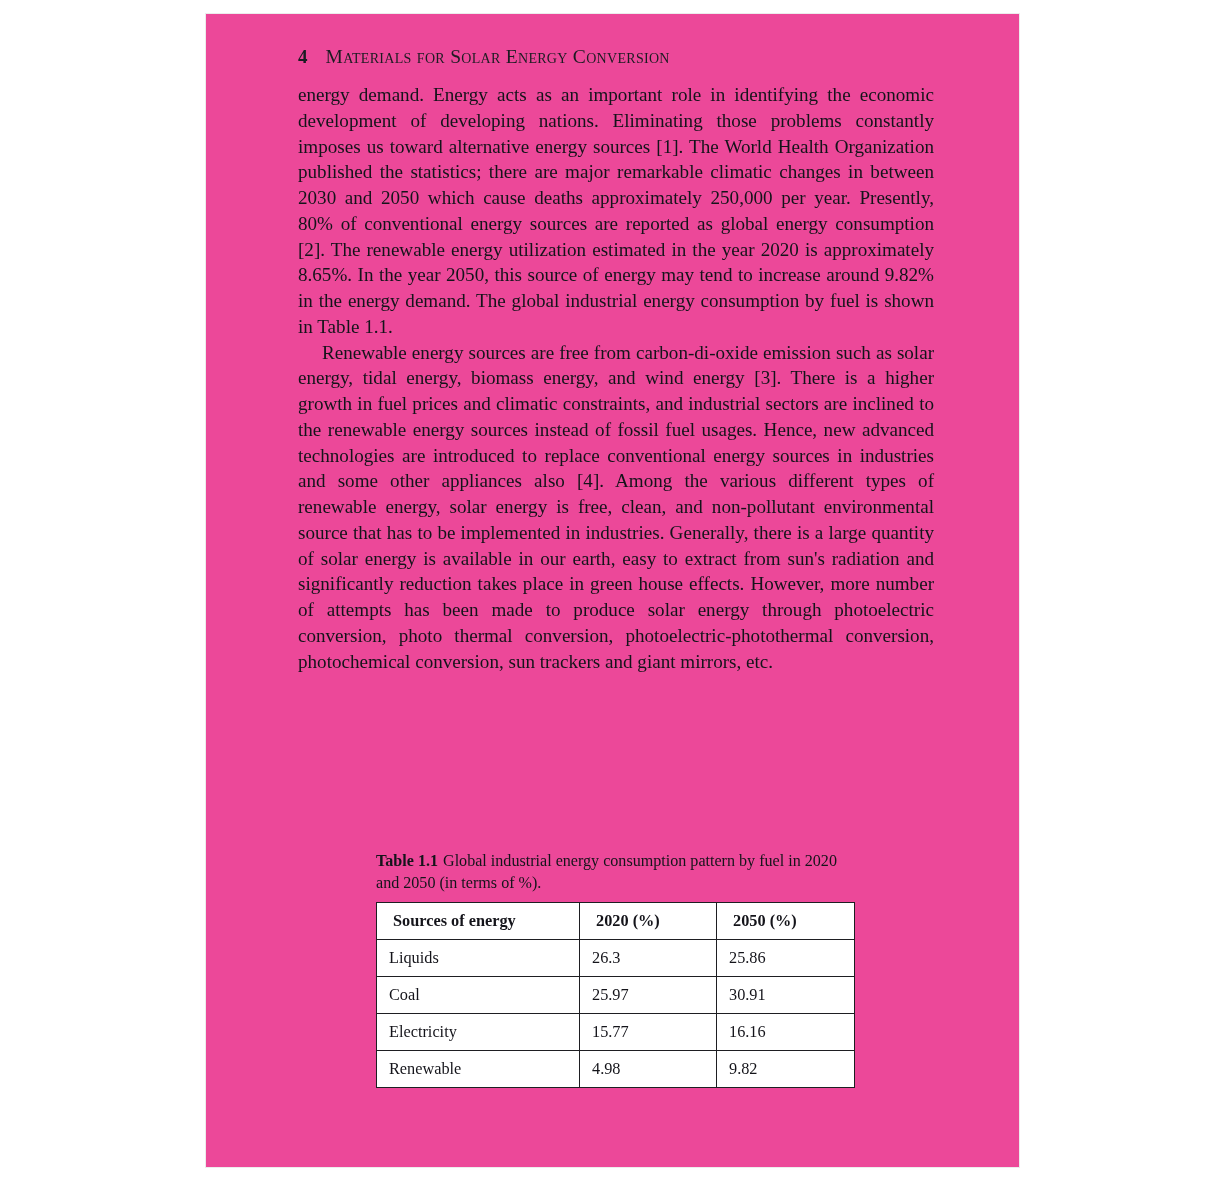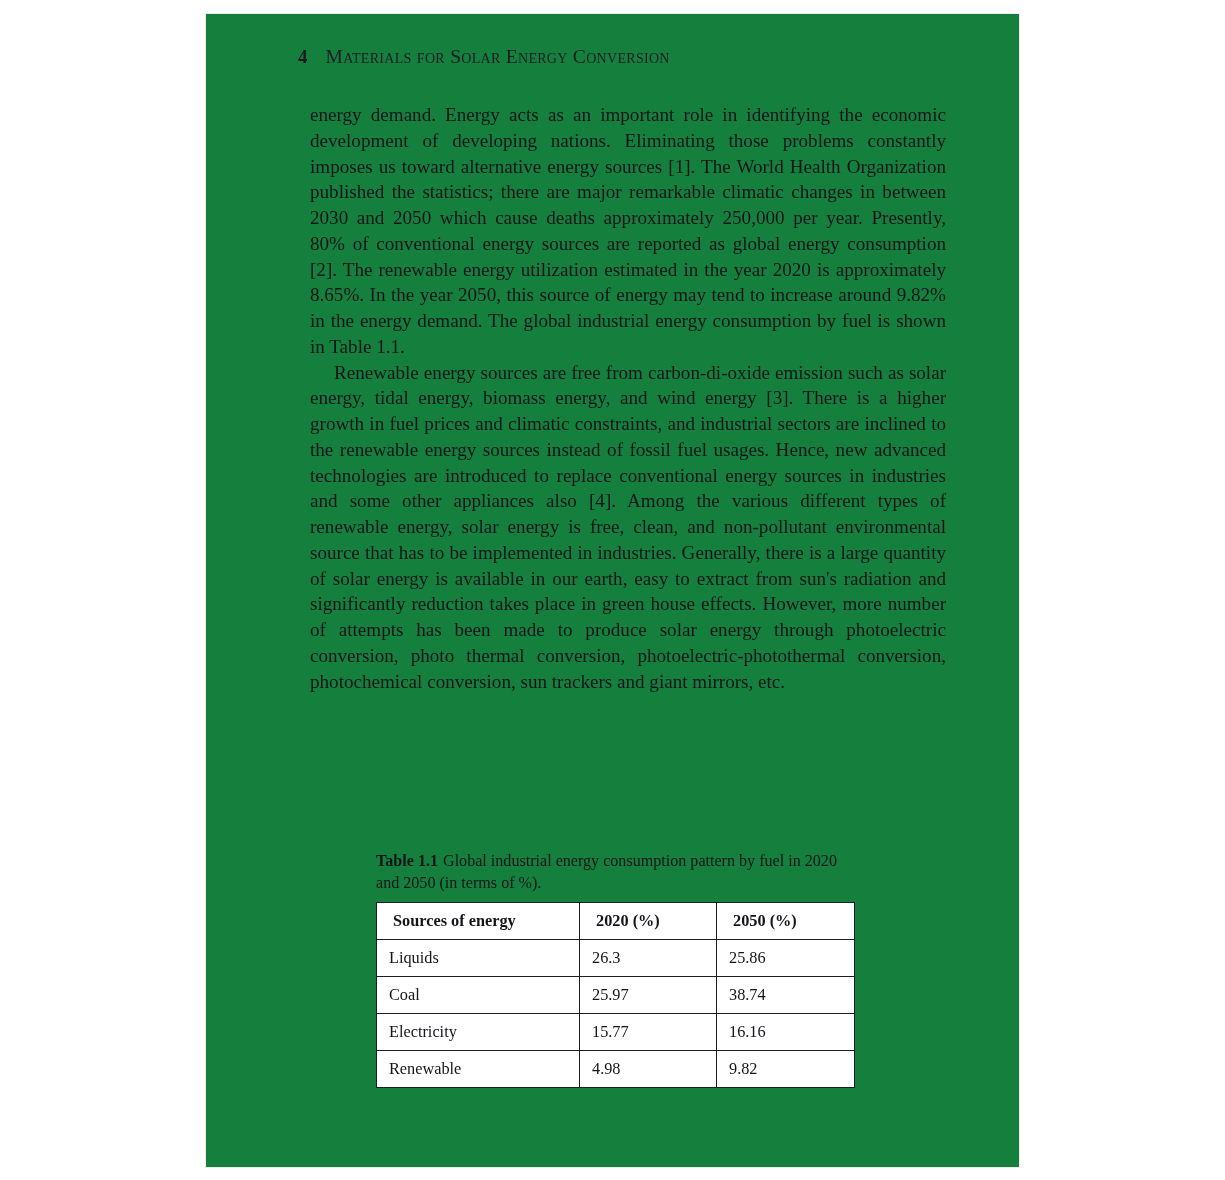--- a/index.html
+++ b/index.html
@@ -17,21 +17,21 @@
     overflow: hidden;
   }
 
   
   #page-sheet {
     position: absolute;
     left: 205px;
     top: 13px;
     width: 815px;
     height: 1155px;
-    background: #15803d;
+    background: #ec4899;
     border: 1px solid #ececec;
     box-sizing: border-box;
   }
 
   
   #running-head {
     position: absolute;
     left: 92px;
     top: 32px;
     width: 640px;
@@ -48,23 +48,22 @@
   #running-head .rh-title {
     font-variant: small-caps;
     font-size: 19.5px;
     letter-spacing: 0.3px;
   }
 
   
   #text-block {
     position: absolute;
     left: 92px;
-    top: 88px;
+    top: 68px;
     width: 636px;
-    margin-left: 12px;
   }
   .para {
     margin: 0;
     font-size: 19.1px;
     line-height: 25.75px;
     text-align: justify;
     text-justify: inter-word;
     color: #14141a;
     hyphens: manual;
   }
@@ -153,21 +152,21 @@
       </thead>
       <tbody>
         <tr>
           <td>Liquids</td>
           <td>26.3</td>
           <td>25.86</td>
         </tr>
         <tr>
           <td>Coal</td>
           <td>25.97</td>
-          <td>38.74</td>
+          <td>30.91</td>
         </tr>
         <tr>
           <td>Electricity</td>
           <td>15.77</td>
           <td>16.16</td>
         </tr>
         <tr>
           <td>Renewable</td>
           <td>4.98</td>
           <td>9.82</td>

